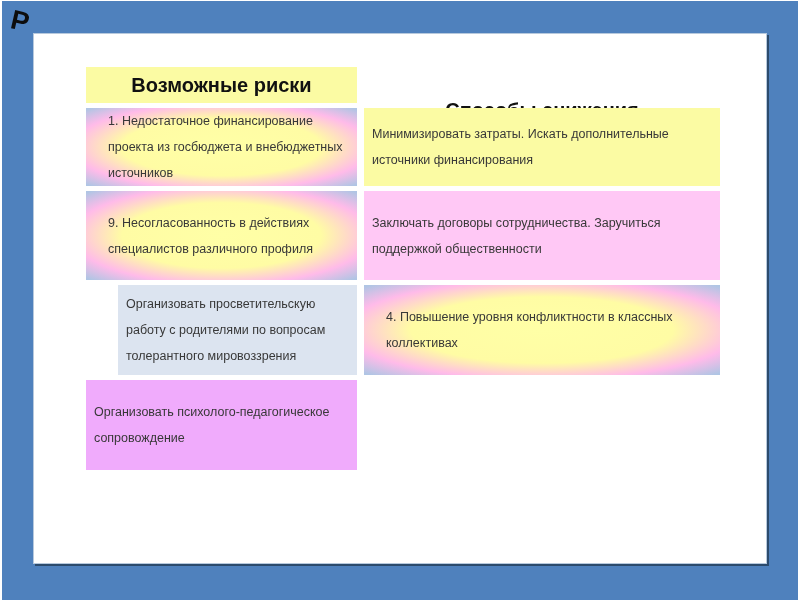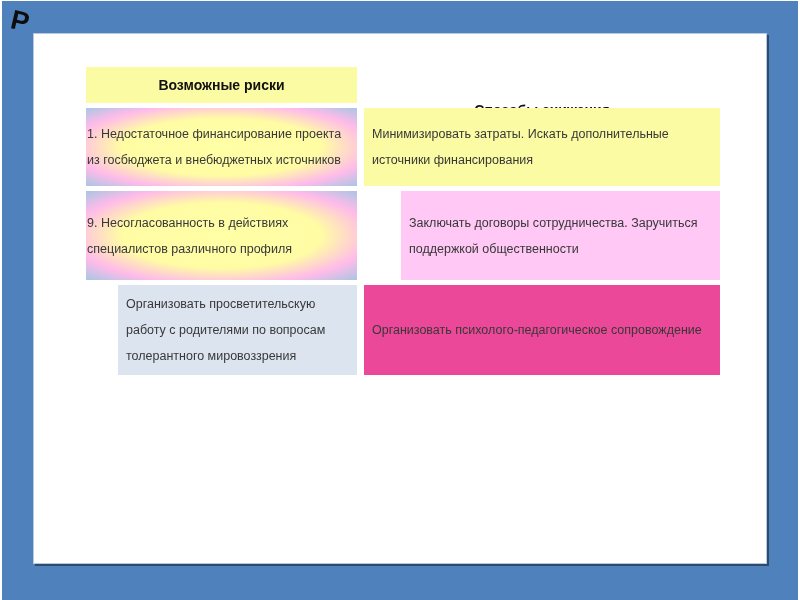--- a/index.html
+++ b/index.html
@@ -61,36 +61,36 @@
     display: flex;
     align-items: center;
     color: #383838;
     font-size: 12.5px;
     line-height: 26px;
   }
   .cell.th {
     justify-content: center;
     text-align: center;
     font-weight: bold;
-    font-size: 14px;
+    font-size: 20px;
     color: #111111;
     line-height: 18px;
   }
   .th-left   { background: #fbfba3; }
   .th-right  { background: #c7d6eb; margin-top: 43px; }
   .risk-cell {
-    padding: 0 14px 0 1px;
+    padding: 0 14px 0 22px;
     background: radial-gradient(ellipse at center,
       #ffffa6 0%, #fffca4 52%, #ffbbe9 78%, #b0c5e4 98%);
   }
   .mit-cell  { padding: 0 8px 0 8px; }
   .mit-yellow   { background: #fbfba3; }
-  .mit-pink     { background: #ffc8f5; margin-left: 37px; }
+  .mit-pink     { background: #ffc8f5; }
   .mit-bluegray { background: #dce4f0; margin-left: 32px; }
-  .mit-blue     { background: #ec4899; }
+  .mit-blue     { background: #f0abfc; }
 </style>
 </head>
 <body>
 
 <div class="canvas">
   <div class="frame"></div>
   <div class="corner-letter">Р</div>
 
   <div class="slide">
     <div class="risk-table">
@@ -99,17 +99,18 @@
       <div class="cell th th-right">Способы снижения</div>
 
       <div class="cell risk-cell">1. Недостаточное финансирование проекта из госбюджета и внебюджетных источников</div>
       <div class="cell mit-cell mit-yellow">Минимизировать затраты. Искать дополнительные источники финансирования</div>
 
       <div class="cell risk-cell">9. Несогласованность в действиях специалистов различного профиля</div>
       <div class="cell mit-cell mit-pink">Заключать договоры сотрудничества. Заручиться поддержкой общественности</div>
 
       <div class="cell mit-cell mit-bluegray">Организовать просветительскую работу с родителями по вопросам толерантного мировоззрения</div>
 
+      <div class="cell risk-cell">4. Повышение уровня конфликтности в классных коллективах</div>
       <div class="cell mit-cell mit-blue">Организовать психолого-педагогическое сопровождение</div>
 
     </div>
   </div>
 </div>
 
 </body></html>

